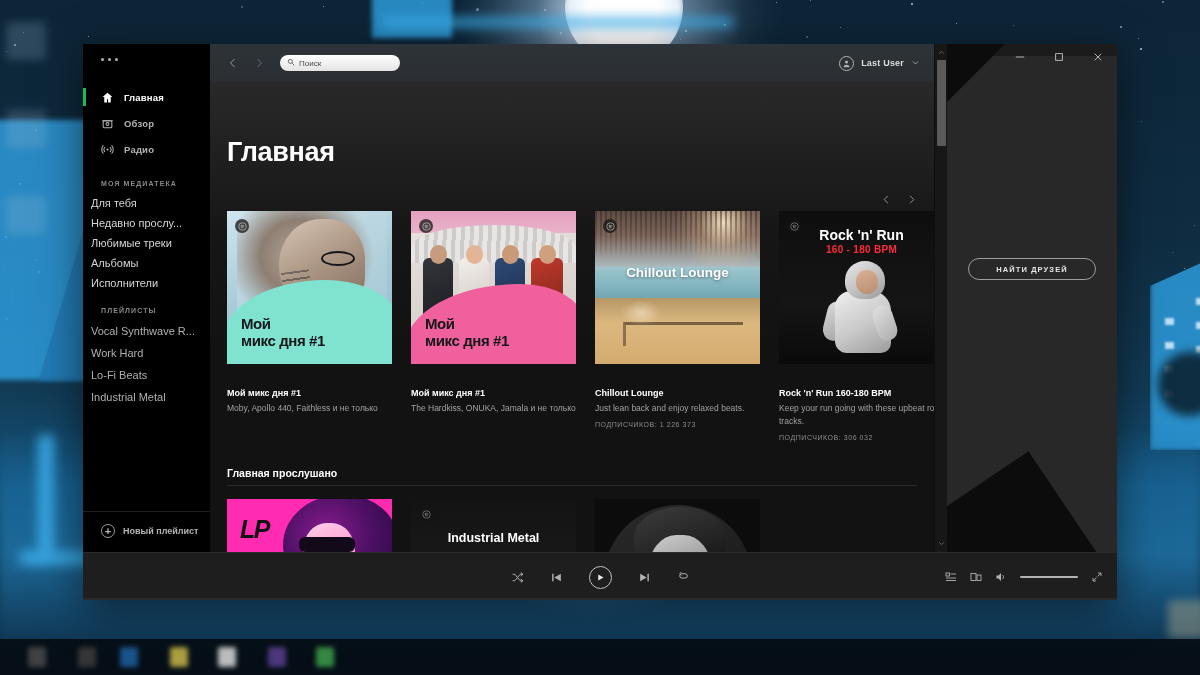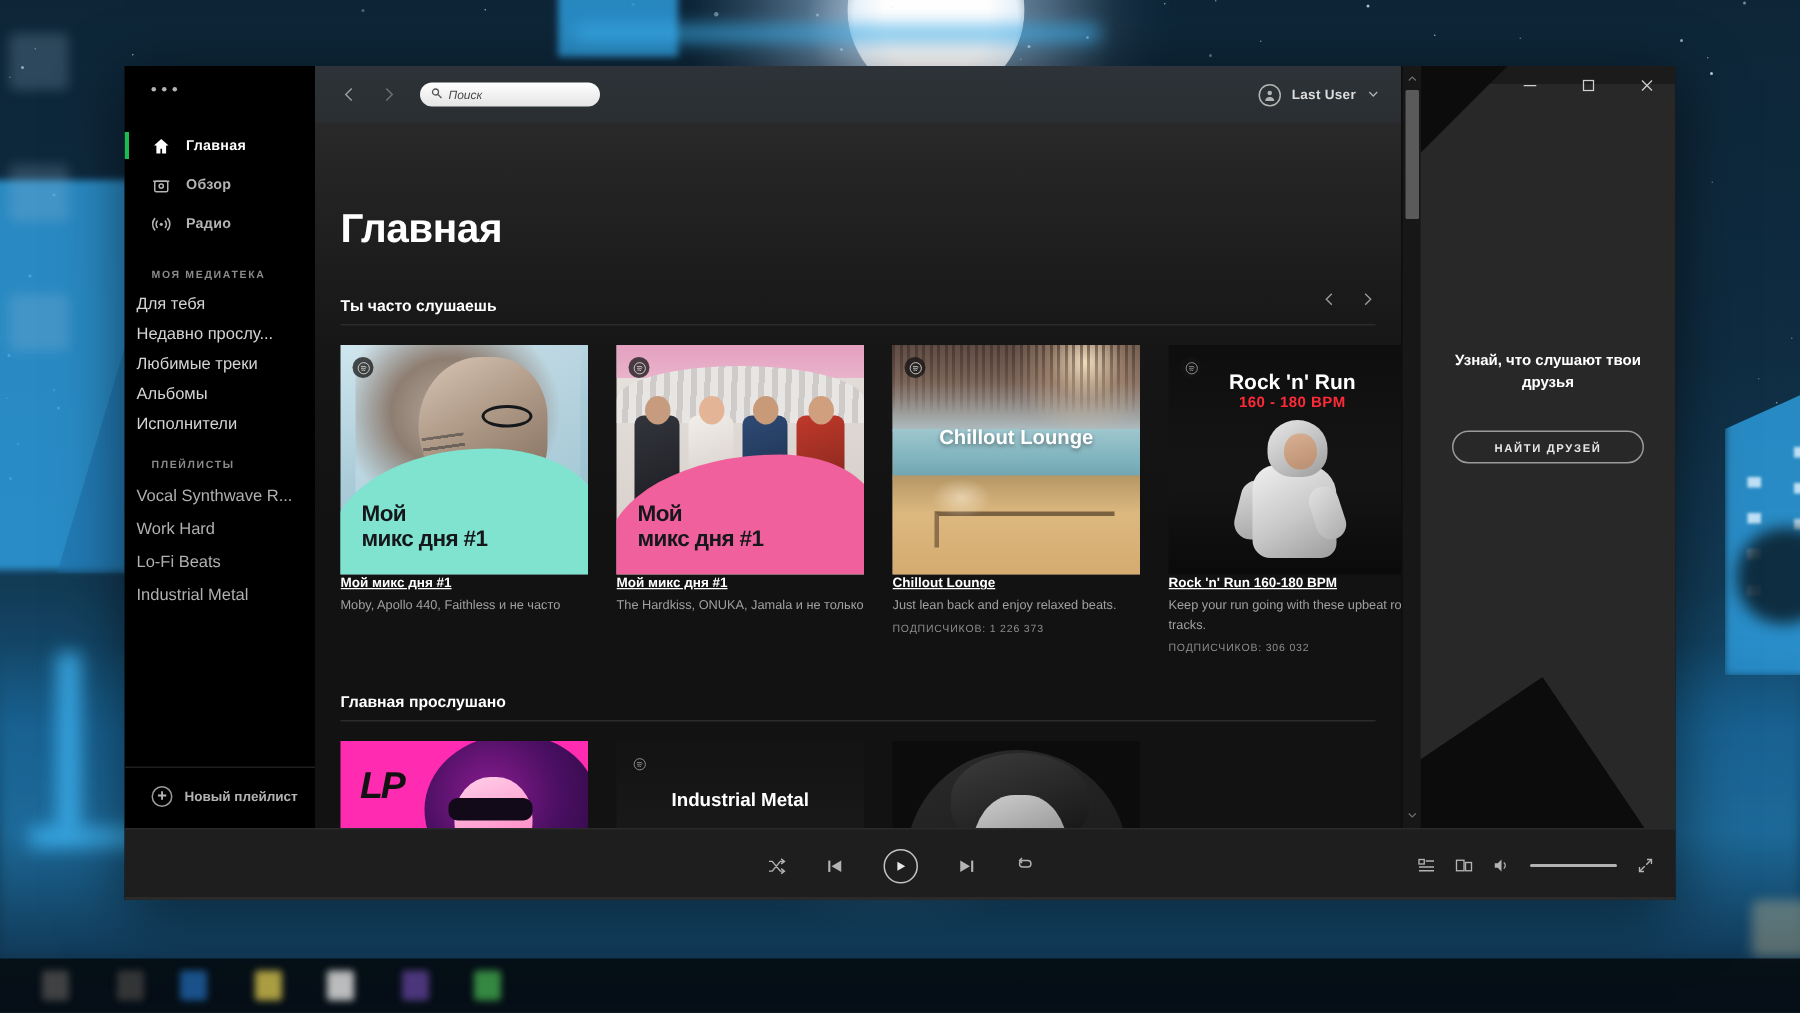--- a/index.html
+++ b/index.html
@@ -143,21 +143,21 @@
     color: #9b9b9b; font-size: 13px;
   }
   .navarrow.dim { color: #6e6e6e; }
   #searchbox {
     width: 120px; height: 16px; border-radius: 9px;
     background: linear-gradient(180deg,#ffffff 0%, #e4e4e4 100%);
     display: flex; align-items: center; gap: 4px; padding: 0 7px;
     margin-left: 4px;
   }
   #searchbox .sicon { color: #555; font-size: 8px; line-height: 1; }
-  #searchbox .splaceholder { font-size: 8px; color: #4a4a4a; font-style: italic; }
+  #searchbox .splaceholder { font-size: 8px; color: #4a4a4a; }
   .topbar-right {
     position: absolute; right: 14px; top: 0; height: 38px;
     display: flex; align-items: center; gap: 7px;
   }
   .avatar {
     width: 15px; height: 15px; border-radius: 50%;
     border: 1px solid #b3b3b3; display: flex; align-items: center; justify-content: center;
   }
   .avatar svg { width: 9px; height: 9px; }
   .username { font-size: 9px; font-weight: bold; color: #ddd; letter-spacing: .2px; }
@@ -186,21 +186,21 @@
   }
   .sp-badge {
     position: absolute; left: 8px; top: 8px; width: 14px; height: 14px;
     border-radius: 50%; background: rgba(20,20,20,.75);
     display: flex; align-items: center; justify-content: center;
     z-index: 6;
   }
   .sp-badge svg { width: 9px; height: 9px; }
   .card-title {
     font-size: 9px; font-weight: bold; color: #fff;
-    margin-top: 0; white-space: nowrap; overflow: hidden; text-overflow: ellipsis; text-decoration: underline;
+    margin-top: 24px; white-space: nowrap; overflow: hidden; text-overflow: ellipsis;
   }
   .card-sub {
     font-size: 8.5px; color: #a0a0a0; margin-top: 4px; line-height: 1.55;
   }
   .card-meta {
     font-size: 7px; color: #8c8c8c; margin-top: 6px; letter-spacing: .55px;
   }
 
   
   .art-mix1 { background: linear-gradient(160deg,#cfe6ef 0%,#a9cbd8 45%,#8fb9c8 100%); }
@@ -762,21 +762,20 @@
                   <polyline points="5,9 12,16 19,9"></polyline>
                 </svg>
             </span>
           </div>
         </div>
 
         <div id="scrollarea">
           <div class="page-title">Главная</div>
 
           <div class="section">
-            <div class="sec-head">Ты часто слушаешь</div>
             <div class="sec-arrows">
               <span>
                 <svg viewBox="0 0 24 24" fill="none" stroke="currentColor" stroke-width="2" width="11" height="11">
                     <polyline points="15,4 7,12 15,20"></polyline>
                   </svg>
               </span>
               <span>
                 <svg viewBox="0 0 24 24" fill="none" stroke="currentColor" stroke-width="2" width="11" height="11">
                     <polyline points="9,4 17,12 9,20"></polyline>
                   </svg>
@@ -797,21 +796,21 @@
                         <circle cx="12" cy="12" r="10"></circle>
                         <path d="M7 9.3c3.4-1 7-.6 9.8 1M7.4 12.4c2.9-.8 5.8-.4 8.2 1M8 15.4c2.2-.6 4.4-.3 6.2.8"></path>
                       </svg>
                   </div>
                   <div class="mixlabel">
                     <div>Мой</div>
                     <div>микс дня #1</div>
                   </div>
                 </div>
                 <div class="card-title">Мой микс дня #1</div>
-                <div class="card-sub">Moby, Apollo 440, Faithless и не часто</div>
+                <div class="card-sub">Moby, Apollo 440, Faithless и не только</div>
               </div>
 
               <div class="card">
                 <div class="cover art-mix4">
                   <div class="topstrip"></div>
                   <div class="stadium"></div>
                   <div class="p-person" style="left:12px;width:30px;height:58px;background:linear-gradient(160deg,#33353c,#1d1f24);"></div>
                   <div class="p-head" style="left:19px;bottom:100px;width:17px;height:19px;background:#c79b7d;"></div>
                   <div class="p-person" style="left:48px;width:30px;height:58px;background:linear-gradient(160deg,#f2eeea,#cfc8c2);"></div>
                   <div class="p-head" style="left:55px;bottom:100px;width:17px;height:19px;background:#e3b496;"></div>
@@ -935,21 +934,20 @@
               <polyline points="2,4 6,8 10,4"></polyline>
             </svg>
         </div>
       </div>
 
       <div id="friends">
         <div class="topbarfill"></div>
         <div class="corner1"></div>
         <div class="diag"></div>
         <div class="friends-inner">
-          <div class="friends-title">Узнай, что слушают твои друзья</div>
           <div class="friends-btn">НАЙТИ ДРУЗЕЙ</div>
         </div>
       </div>
     </div>
   </div>
 
   <div id="player">
     <div class="pl-center">
       <span class="pl-btn">
         <svg viewBox="0 0 24 24" fill="none" stroke="currentColor" stroke-width="1.8">

